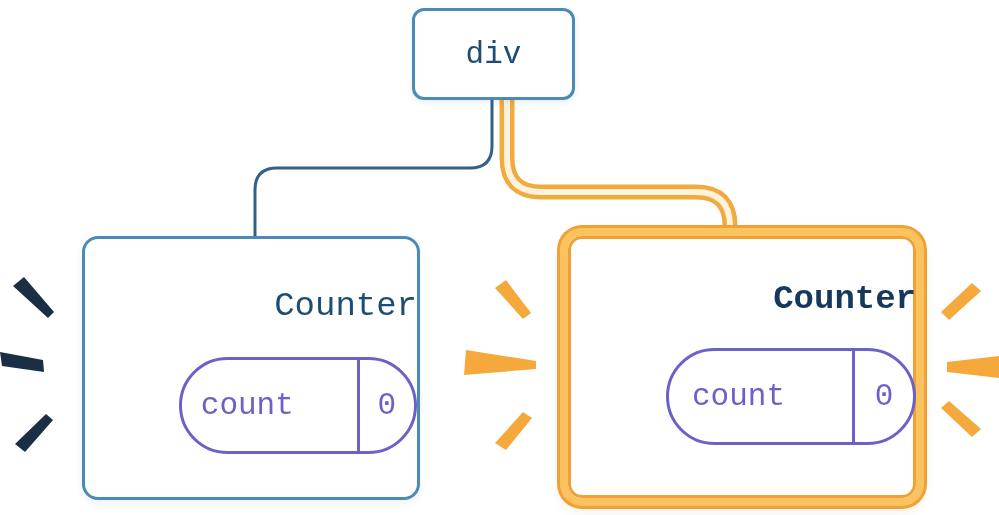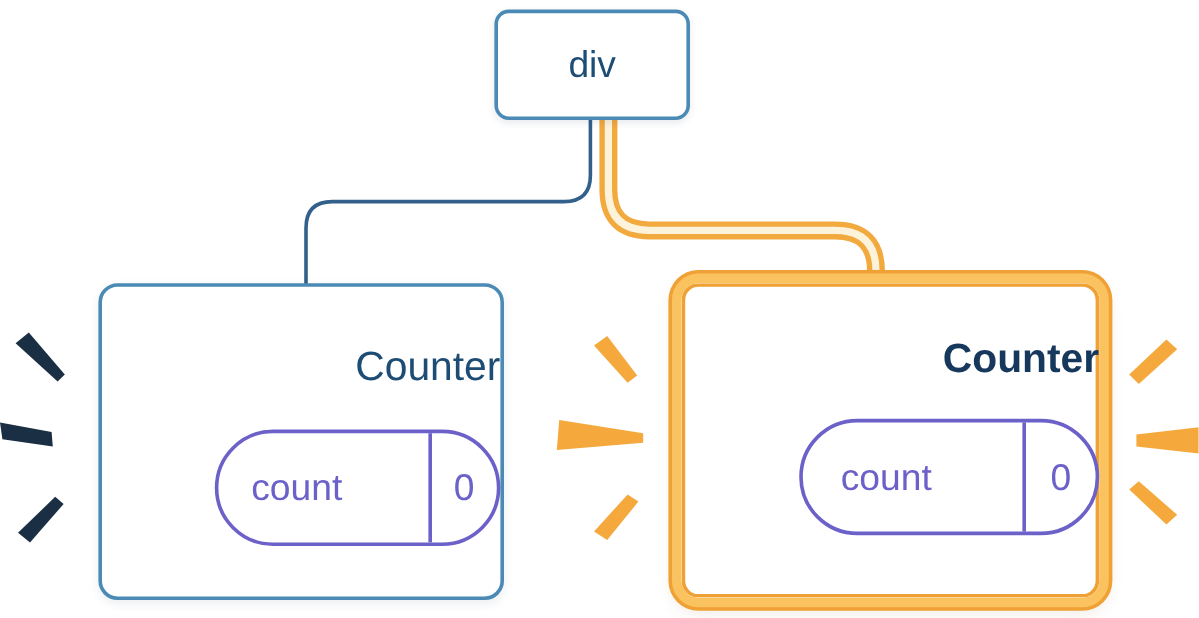--- a/index.html
+++ b/index.html
@@ -5,21 +5,21 @@
   html, body {
     margin: 0;
     padding: 0;
     background: #ffffff;
   }
   .canvas {
     position: relative;
     width: 999px;
     height: 515px;
     background: #ffffff;
-    font-family: Liberation Sans, sans-serif;
+    font-family: Liberation Mono, monospace;
     overflow: hidden;
   }
   .layer {
     position: absolute;
     left: 0;
     top: 0;
     z-index: 1;
   }
   .edge-blue {
     fill: none;

